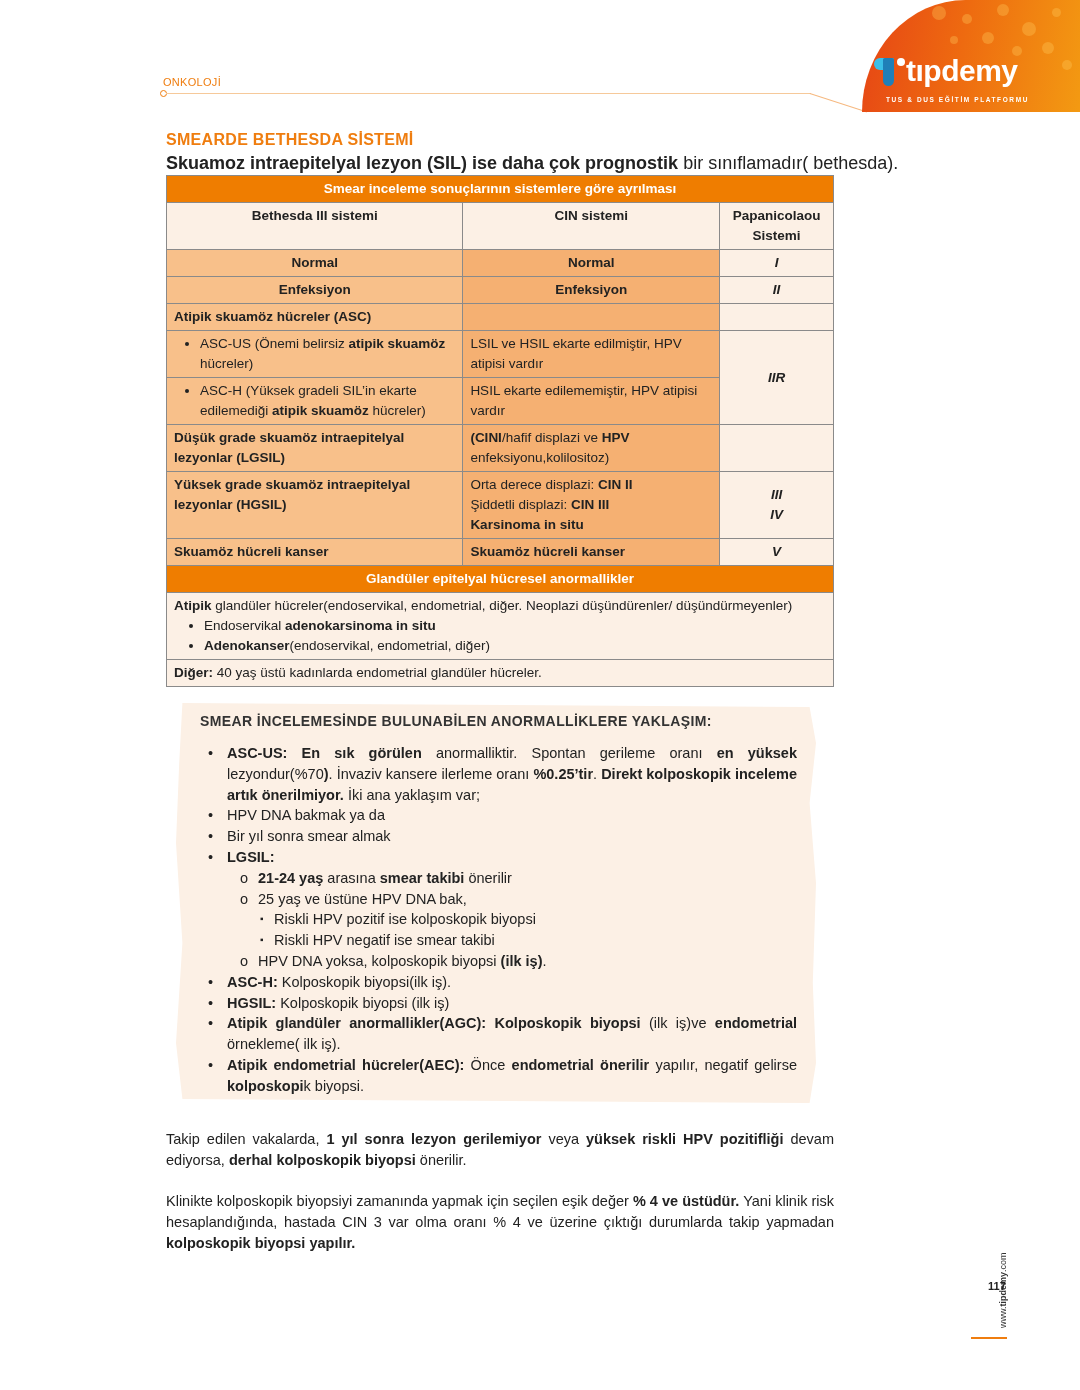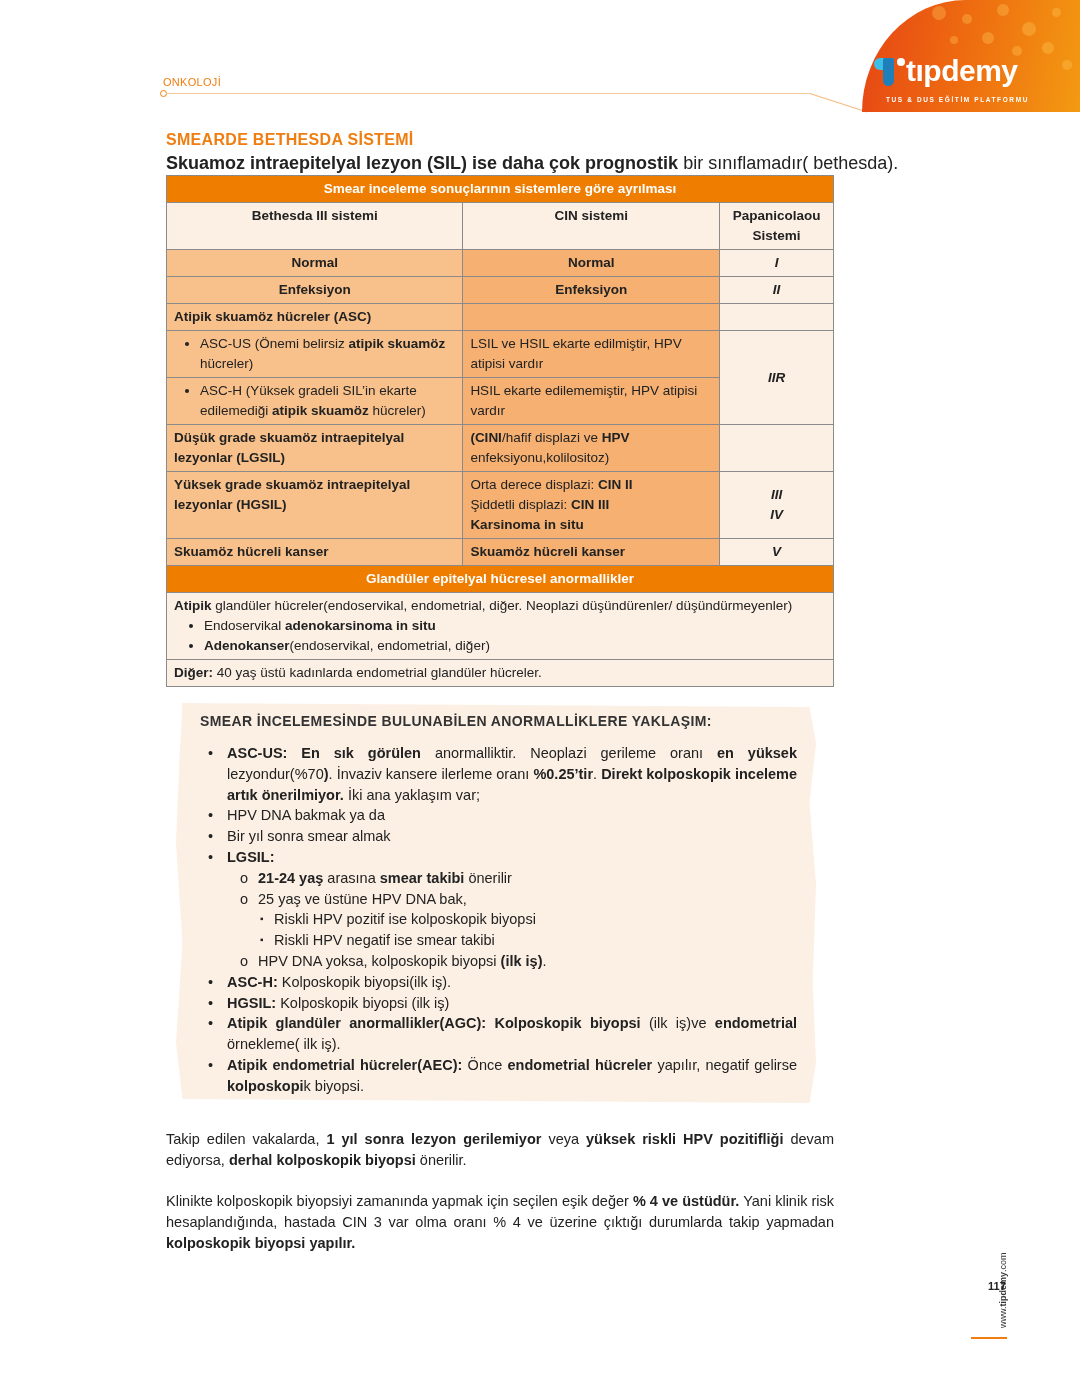--- a/index.html
+++ b/index.html
@@ -176,33 +176,33 @@
   </tr>
   <tr>
     <td colspan="3" class="c-light"><b>Diğer:</b><span> 40 yaş üstü kadınlarda endometrial glandüler hücreler.</span></td>
   </tr>
 </tbody>
   </table>
 
 <div class="box"></div>
 <div class="box-title">SMEAR İNCELEMESİNDE BULUNABİLEN ANORMALLİKLERE YAKLAŞIM:</div>
 <div class="box-list">
-  <div class="row"><span class="bul">•</span><b>ASC-US: En sık görülen</b><span> anormalliktir. Neoplazi gerileme oranı </span><b>en yüksek</b><span> lezyondur(%70</span><b>)</b><span>. İnvaziv kansere ilerleme oranı </span><b>%0.25’tir</b><span>. </span><b>Direkt kolposkopik inceleme artık önerilmiyor.</b><span> İki ana yaklaşım var;</span></div>
+  <div class="row"><span class="bul">•</span><b>ASC-US: En sık görülen</b><span> anormalliktir. Spontan gerileme oranı </span><b>en yüksek</b><span> lezyondur(%70</span><b>)</b><span>. İnvaziv kansere ilerleme oranı </span><b>%0.25’tir</b><span>. </span><b>Direkt kolposkopik inceleme artık önerilmiyor.</b><span> İki ana yaklaşım var;</span></div>
   <div class="row"><span class="bul">•</span><span>HPV DNA bakmak ya da</span></div>
   <div class="row"><span class="bul">•</span><span>Bir yıl sonra smear almak</span></div>
   <div class="row"><span class="bul">•</span><b>LGSIL:</b></div>
   <div class="sub"><span class="bul">o</span><b>21-24 yaş</b><span> arasına </span><b>smear takibi</b><span> önerilir</span></div>
   <div class="sub"><span class="bul">o</span><span>25 yaş ve üstüne HPV DNA bak,</span></div>
   <div class="sub2"><span class="bul">▪</span><span>Riskli HPV pozitif ise kolposkopik biyopsi</span></div>
   <div class="sub2"><span class="bul">▪</span><span>Riskli HPV negatif ise smear takibi</span></div>
   <div class="sub"><span class="bul">o</span><span>HPV DNA yoksa, kolposkopik biyopsi </span><b>(ilk iş)</b><span>.</span></div>
   <div class="row"><span class="bul">•</span><b>ASC-H:</b><span> Kolposkopik biyopsi(ilk iş).</span></div>
   <div class="row"><span class="bul">•</span><b>HGSIL:</b><span>  Kolposkopik biyopsi (ilk iş)</span></div>
   <div class="row"><span class="bul">•</span><b>Atipik glandüler anormallikler(AGC): Kolposkopik biyopsi</b><span> (ilk iş)ve </span><b>endometrial</b><span> örnekleme( ilk iş).</span></div>
-  <div class="row"><span class="bul">•</span><b>Atipik endometrial hücreler(AEC):</b><span> Önce </span><b>endometrial hücreler</b><span> yapılır, negatif gelirse </span><b>kolposkopi</b><span>k biyopsi.</span></div>
+  <div class="row"><span class="bul">•</span><b>Atipik endometrial hücreler(AEC):</b><span> Önce </span><b>endometrial önerilir</b><span> yapılır, negatif gelirse </span><b>kolposkopi</b><span>k biyopsi.</span></div>
 </div>
 
 <div class="para" style="top:1129px"><span>Takip edilen vakalarda, </span><b>1 yıl sonra lezyon gerilemiyor</b><span> veya </span><b>yüksek riskli HPV pozitifliği</b><span> devam ediyorsa, </span><b>derhal kolposkopik biyopsi</b><span> önerilir.</span></div>
 <div class="para" style="top:1191px"><span>Klinikte kolposkopik biyopsiyi zamanında yapmak için seçilen eşik değer </span><b>% 4 ve üstüdür.</b><span> Yani klinik risk hesaplandığında, hastada CIN 3 var olma oranı % 4 ve üzerine çıktığı durumlarda takip yapmadan </span><b>kolposkopik biyopsi yapılır.</b></div>
 
 <div class="site" style="left:998px;top:1328px"><span>www.</span><b>tipdemy</b><span>.com</span></div>
 <div class="foot-line"></div>
 <div class="page-num">117</div>
 
 </body></html>

